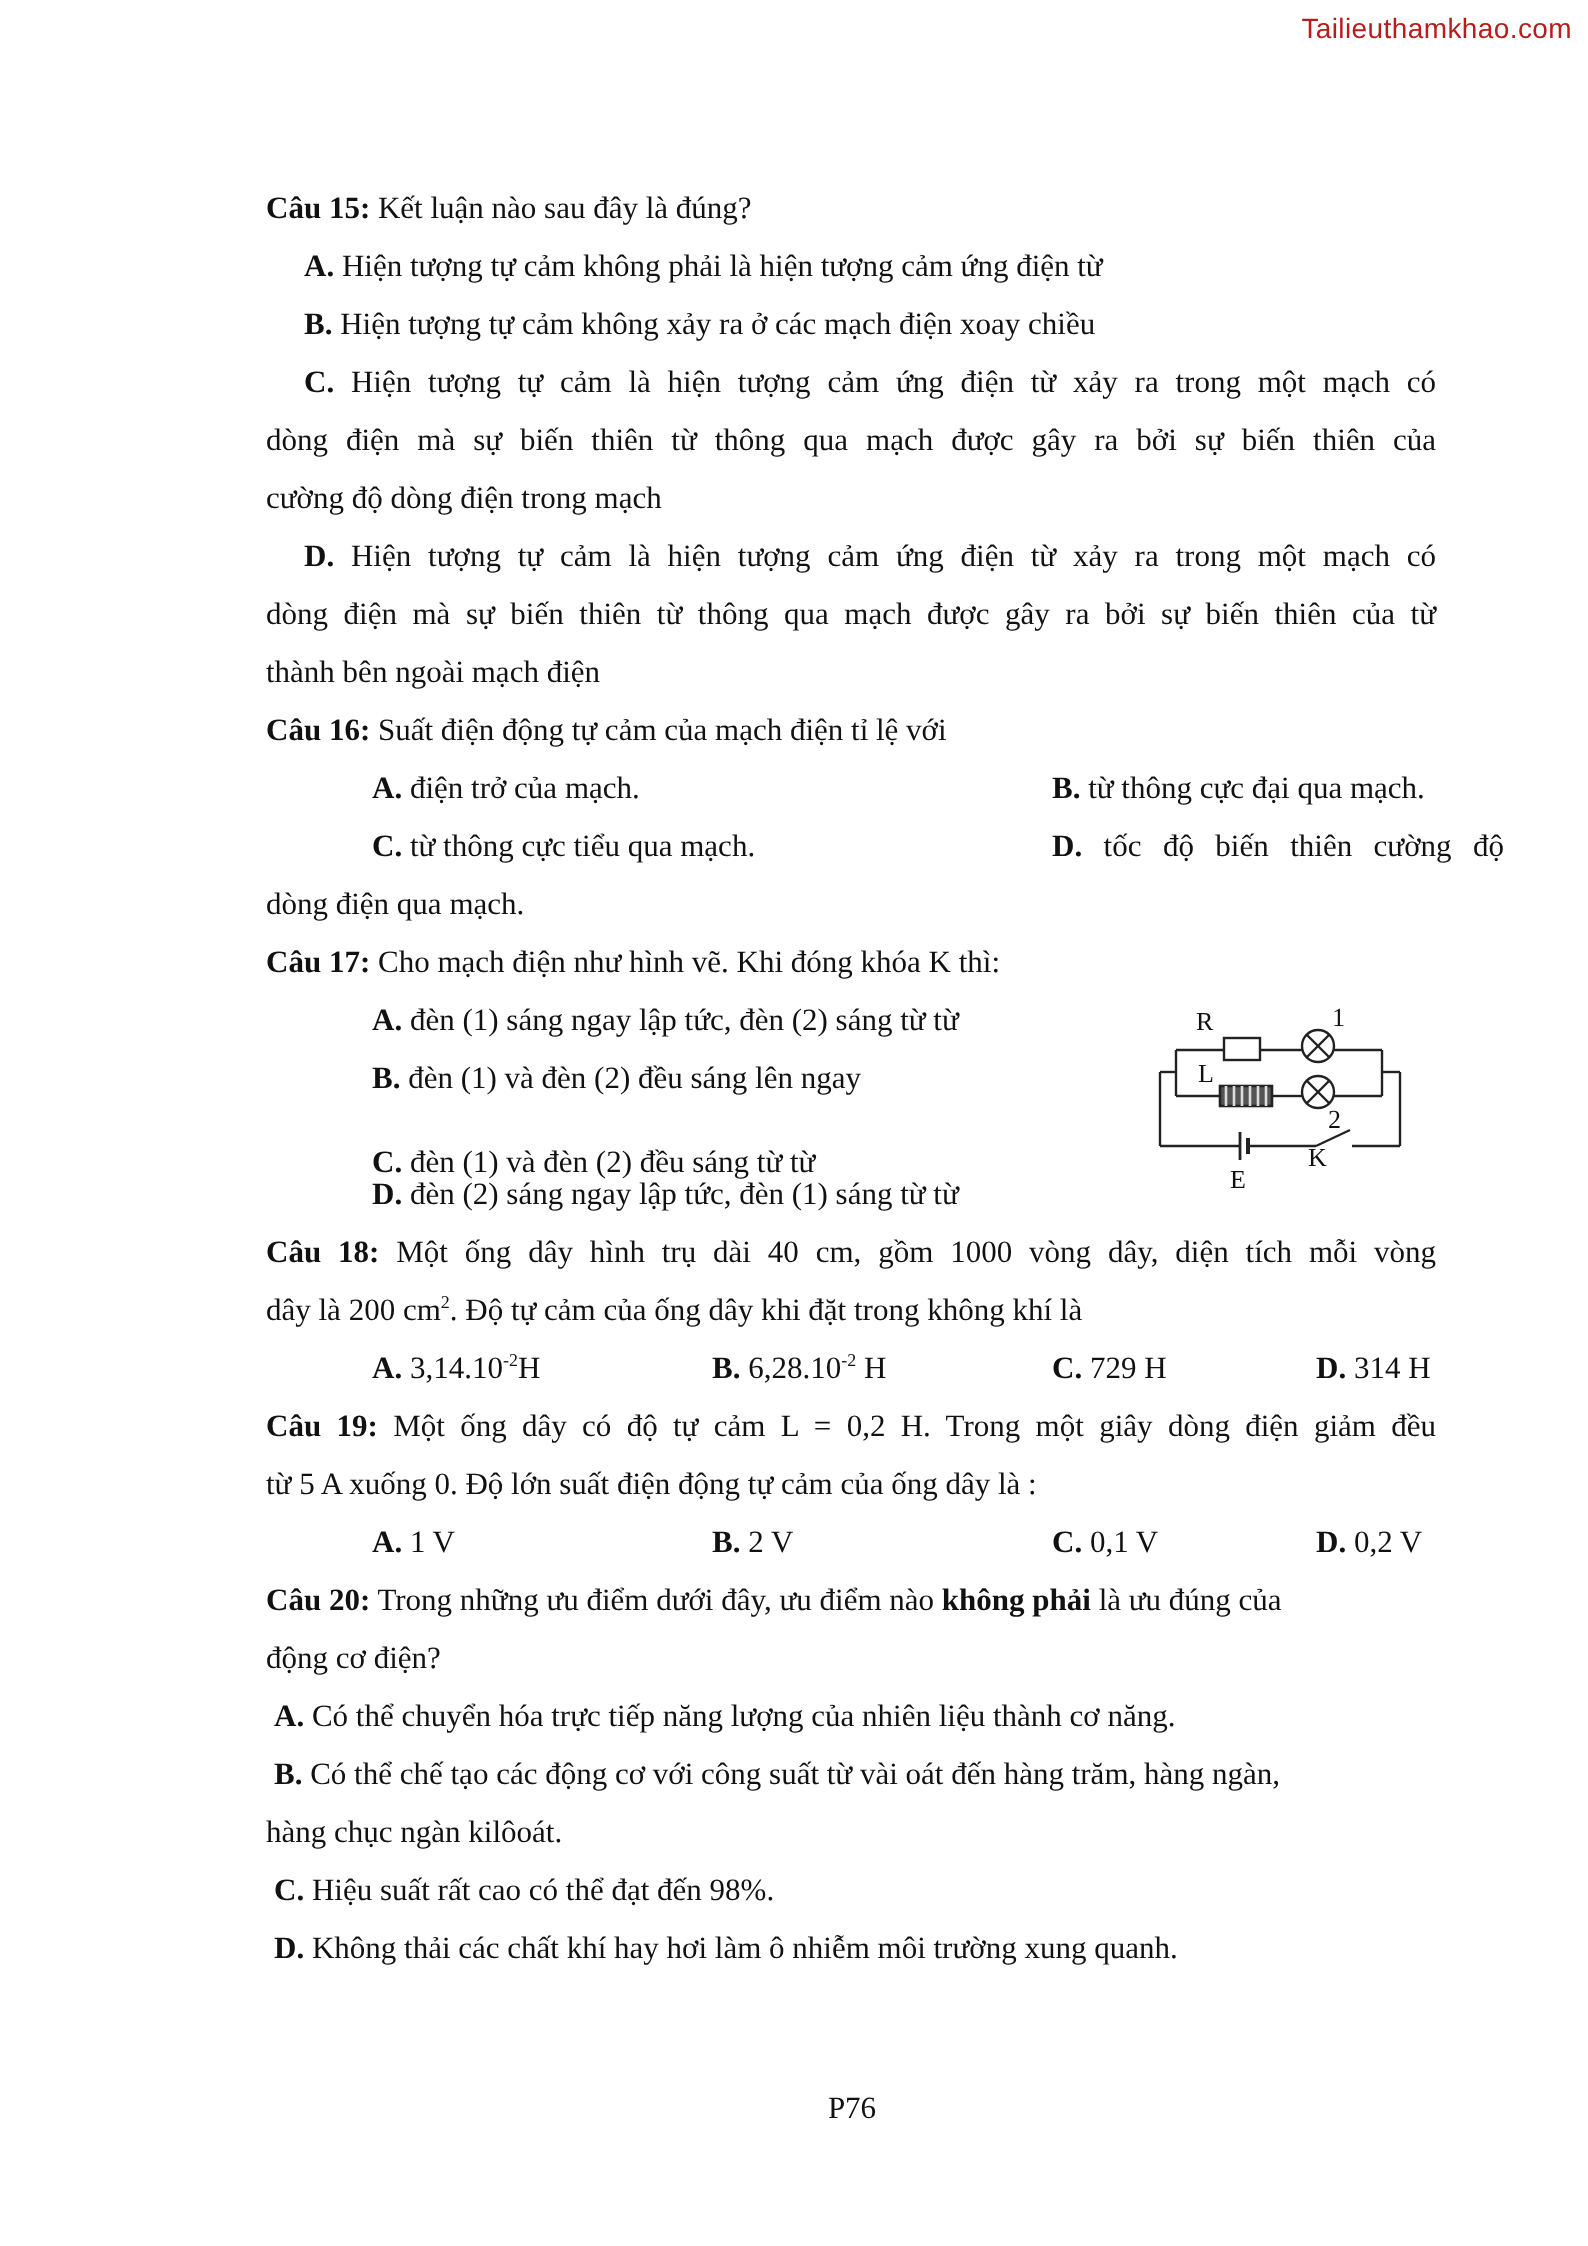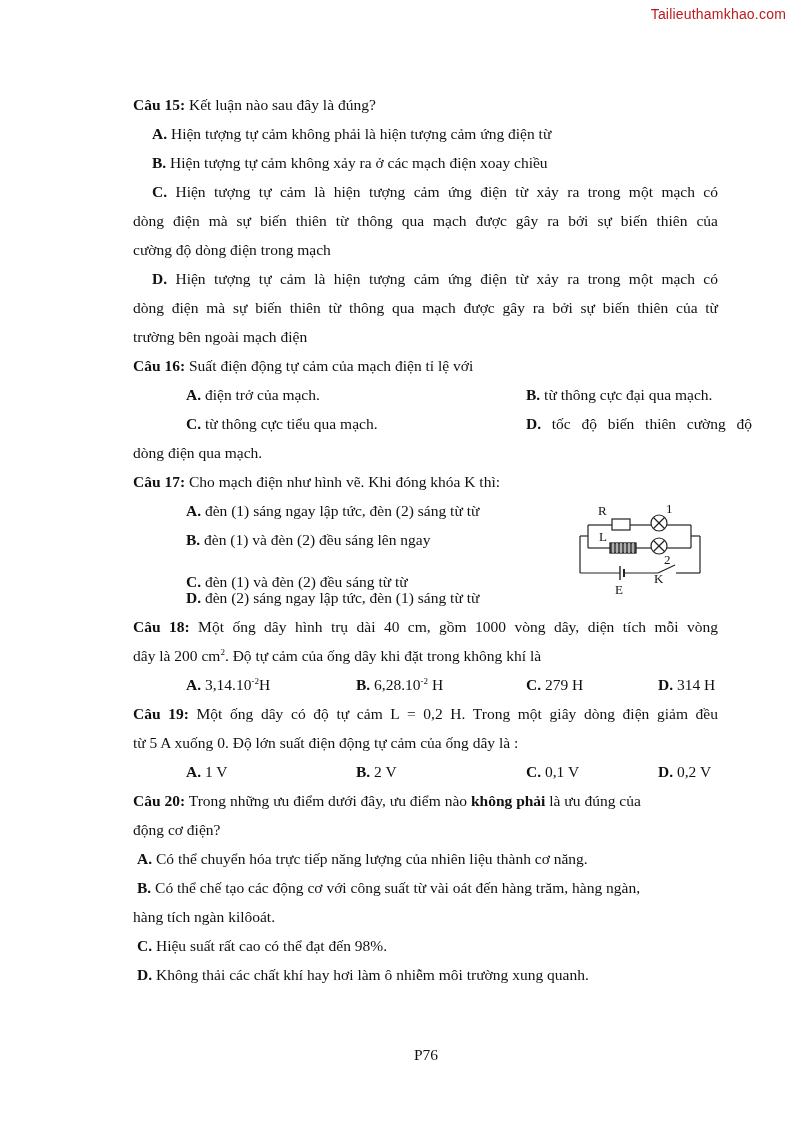--- a/index.html
+++ b/index.html
@@ -24,21 +24,21 @@
 <div class="watermark">Tailieuthamkhao.com</div>
 
 <div class="line" style="top:95px"><b>Câu 15:</b><span> Kết luận nào sau đây là đúng?</span></div>
 <div class="line ind" style="top:124px"><b>A.</b><span> Hiện tượng tự cảm không phải là hiện tượng cảm ứng điện từ</span></div>
 <div class="line ind" style="top:153px"><b>B.</b><span> Hiện tượng tự cảm không xảy ra ở các mạch điện xoay chiều</span></div>
 <div class="line ind just" style="top:182px"><b>C.</b><span> Hiện tượng tự cảm là hiện tượng cảm ứng điện từ xảy ra trong một mạch có</span></div>
 <div class="line just" style="top:211px">dòng điện mà sự biến thiên từ thông qua mạch được gây ra bởi sự biến thiên của</div>
 <div class="line" style="top:240px">cường độ dòng điện trong mạch</div>
 <div class="line ind just" style="top:269px"><b>D.</b><span> Hiện tượng tự cảm là hiện tượng cảm ứng điện từ xảy ra trong một mạch có</span></div>
 <div class="line just" style="top:298px">dòng điện mà sự biến thiên từ thông qua mạch được gây ra bởi sự biến thiên của từ</div>
-<div class="line" style="top:327px">trường bên ngoài mạch điện</div>
+<div class="line" style="top:327px">thành bên ngoài mạch điện</div>
 
 <div class="line" style="top:356px"><b>Câu 16:</b><span> Suất điện động tự cảm của mạch điện tỉ lệ với</span></div>
 <div class="col" style="top:385px; left:152px"><b>A.</b><span> điện trở của mạch.</span></div>
 <div class="col" style="top:385px; left:492px"><b>B.</b><span> từ thông cực đại qua mạch.</span></div>
 <div class="col" style="top:414px; left:152px"><b>C.</b><span> từ thông cực tiểu qua mạch.</span></div>
 <div class="col just" style="top:414px; left:492px; width:226px"><b>D.</b><span> tốc độ biến thiên cường độ</span></div>
 <div class="line" style="top:443px">dòng điện qua mạch.</div>
 
 <div class="line" style="top:472px"><b>Câu 17:</b><span> Cho mạch điện như hình vẽ. Khi đóng khóa K thì:</span></div>
 <div class="col" style="top:501px; left:152px"><b>A.</b><span> đèn (1) sáng ngay lập tức, đèn (2) sáng từ từ</span></div>
@@ -97,31 +97,31 @@
   <span class="fig-label" style="left:21px; top:32px">L</span>
   <span class="fig-label" style="left:86px; top:55px">2</span>
   <span class="fig-label" style="left:76px; top:74px">K</span>
   <span class="fig-label" style="left:37px; top:85px">E</span>
 </div>
 
 <div class="line just" style="top:617px"><b>Câu 18:</b><span> Một ống dây hình trụ dài 40 cm, gồm 1000 vòng dây, diện tích mỗi vòng</span></div>
 <div class="line" style="top:646px"><span>dây là 200 cm</span><sup>2</sup><span>. Độ tự cảm của ống dây khi đặt trong không khí là</span></div>
 <div class="col" style="top:675px; left:152px"><b>A.</b><span> 3,14.10</span><sup>-2</sup><span>H</span></div>
 <div class="col" style="top:675px; left:322px"><b>B.</b><span> 6,28.10</span><sup>-2</sup><span> H</span></div>
-<div class="col" style="top:675px; left:492px"><b>C.</b><span> 279 H</span></div>
+<div class="col" style="top:675px; left:492px"><b>C.</b><span> 729 H</span></div>
 <div class="col" style="top:675px; left:624px"><b>D.</b><span> 314 H</span></div>
 
 <div class="line just" style="top:704px"><b>Câu 19:</b><span> Một ống dây có độ tự cảm L = 0,2 H. Trong một giây dòng điện giảm đều</span></div>
 <div class="line" style="top:733px">từ 5 A xuống 0. Độ lớn suất điện động tự cảm của ống dây là :</div>
 <div class="col" style="top:762px; left:152px"><b>A.</b><span> 1 V</span></div>
 <div class="col" style="top:762px; left:322px"><b>B.</b><span> 2 V</span></div>
 <div class="col" style="top:762px; left:492px"><b>C.</b><span> 0,1 V</span></div>
 <div class="col" style="top:762px; left:624px"><b>D.</b><span> 0,2 V</span></div>
 
 <div class="line" style="top:791px"><b>Câu 20:</b><span> Trong những ưu điểm dưới đây, ưu điểm nào </span><b>không phải</b><span> là ưu đúng của</span></div>
 <div class="line" style="top:820px">động cơ điện?</div>
 <div class="line ind1" style="top:849px"><b>A.</b><span> Có thể chuyển hóa trực tiếp năng lượng của nhiên liệu thành cơ năng.</span></div>
 <div class="line ind1" style="top:878px"><b>B.</b><span> Có thể chế tạo các động cơ với công suất từ vài oát đến hàng trăm, hàng ngàn,</span></div>
-<div class="line" style="top:907px">hàng tích ngàn kilôoát.</div>
+<div class="line" style="top:907px">hàng chục ngàn kilôoát.</div>
 <div class="line ind1" style="top:936px"><b>C.</b><span> Hiệu suất rất cao có thể đạt đến 98%.</span></div>
 <div class="line ind1" style="top:965px"><b>D.</b><span> Không thải các chất khí hay hơi làm ô nhiễm môi trường xung quanh.</span></div>
 
 <div class="page-num">P76</div>
 
 </body></html>

